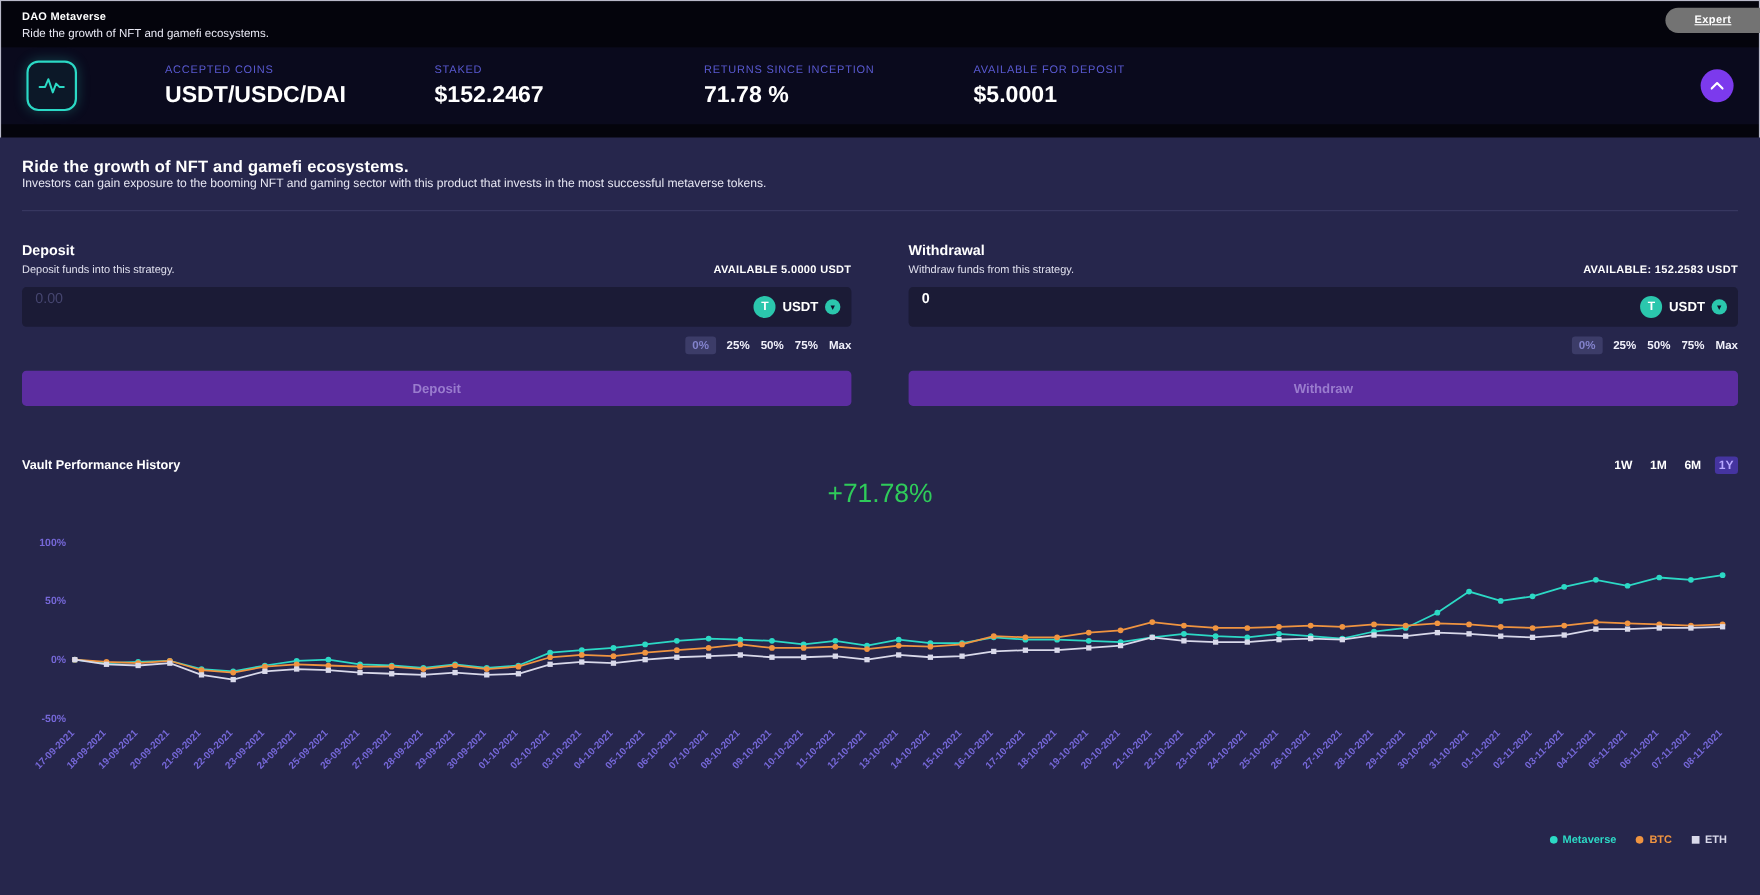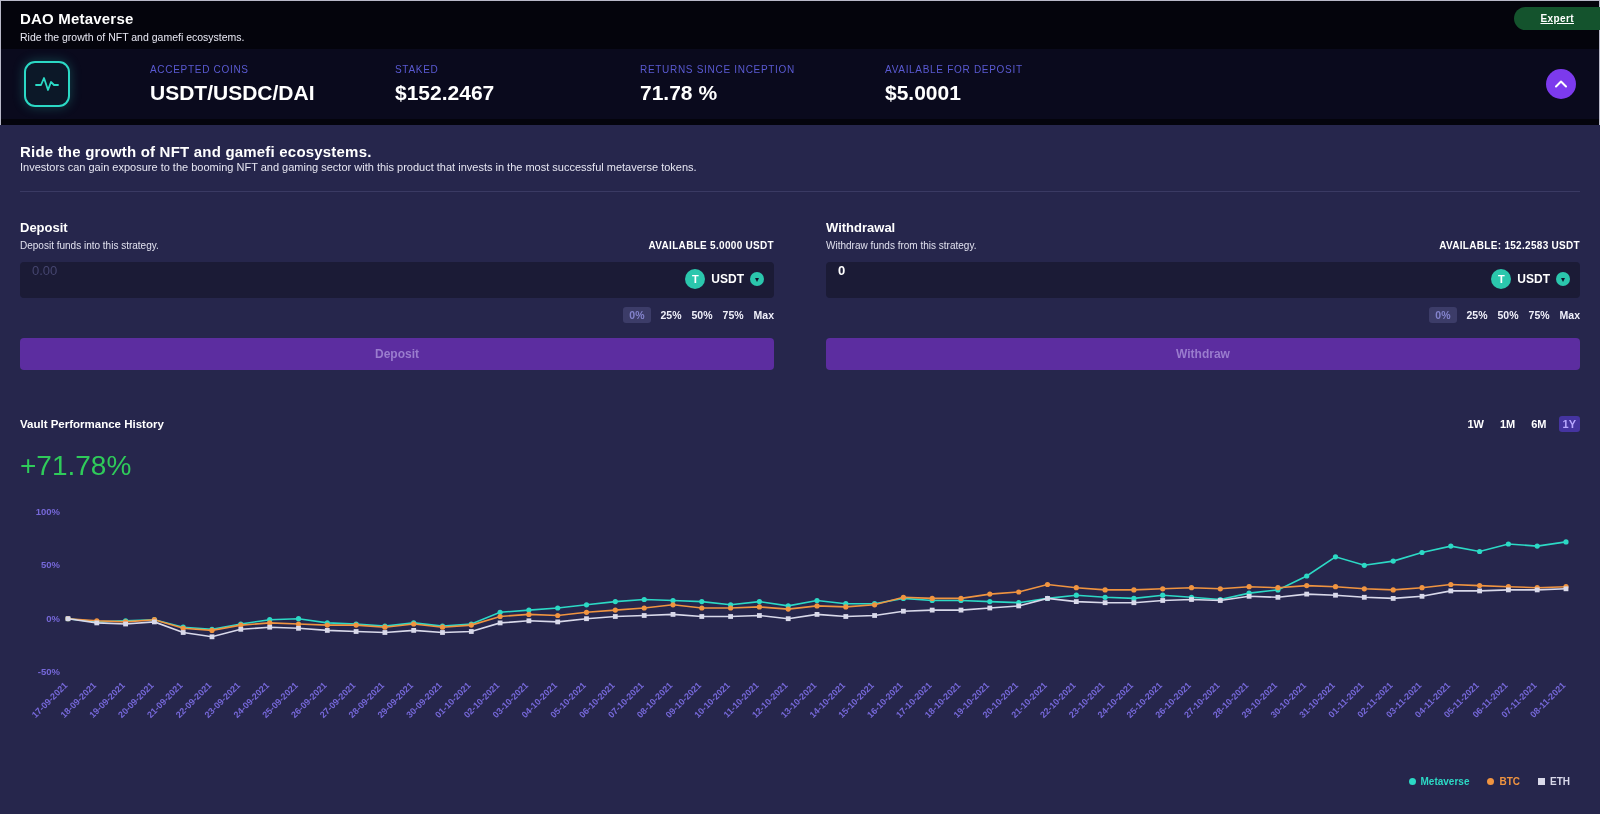--- a/index.html
+++ b/index.html
@@ -13,25 +13,25 @@
     width: 1600px;
     height: 814px;
     position: relative;
     overflow: hidden;
     background: #04040c;
     outline: 1px solid #b9b9c9;
     outline-offset: -1px;
   }
   
   .top-header { padding: 10px 20px 6px; position: relative; }
-  .app-title { font-size: 15px; font-weight: bold; letter-spacing: .2px; }
+  .app-title { font-size: 10px; font-weight: bold; letter-spacing: .2px; }
   .app-subtitle { font-size: 10.5px; margin-top: 4px; color: #e9e9f4; }
   .expert-badge {
     position: absolute; top: 7px; right: 0;
-    background: #14532d; color: #fff;
+    background: #737373; color: #fff;
     font-size: 10px; font-weight: bold; letter-spacing: .4px;
     padding: 6px 26px; border-radius: 14px 0 0 14px; text-decoration: underline;
   }
   
   .stats-bar {
     display: flex; align-items: center;
     height: 70px; padding: 0 24px;
     background: #0a0a1d;
   }
   .strategy-icon {
@@ -102,21 +102,21 @@
     font-size: 12px; font-weight: bold;
     font-family: "Liberation Sans", sans-serif;
   }
   
   .perf-section { margin-top: 46px; }
   .perf-head { display: flex; justify-content: space-between; align-items: center; }
   .perf-title { font-size: 11.5px; font-weight: bold; }
   .range-group { display: flex; gap: 8px; align-items: center; font-size: 11px; font-weight: bold; }
   .range-btn { cursor: pointer; color: #ffffff; padding: 2px 4px; border-radius: 3px; }
   .range-btn.active { background: #4534a0; color: #b9a8ff; }
-  .perf-return { color: #2fcb5a; font-size: 28px; margin-top: 18px; }
+  .perf-return { color: #2fcb5a; font-size: 24px; margin-top: 4px; text-align: center; }
   .chart-wrap { margin-top: 22px; }
   .ytick { fill: #7668d9; font-size: 9.5px; font-weight: bold; font-family: "Liberation Sans", sans-serif; }
   .xtick { fill: #7668d9; font-size: 9px; font-weight: bold; font-family: "Liberation Sans", sans-serif; }
   .legend {
     display: flex; justify-content: flex-end; align-items: center; gap: 18px;
     font-size: 10px; font-weight: bold; padding-right: 10px; margin-top: 0;
   }
   .legend-item { display: flex; align-items: center; gap: 5px; cursor: pointer; }
   .legend-marker-circle { width: 7px; height: 7px; border-radius: 50%; display: inline-block; }
   .legend-marker-square { width: 7px; height: 7px; display: inline-block; }

